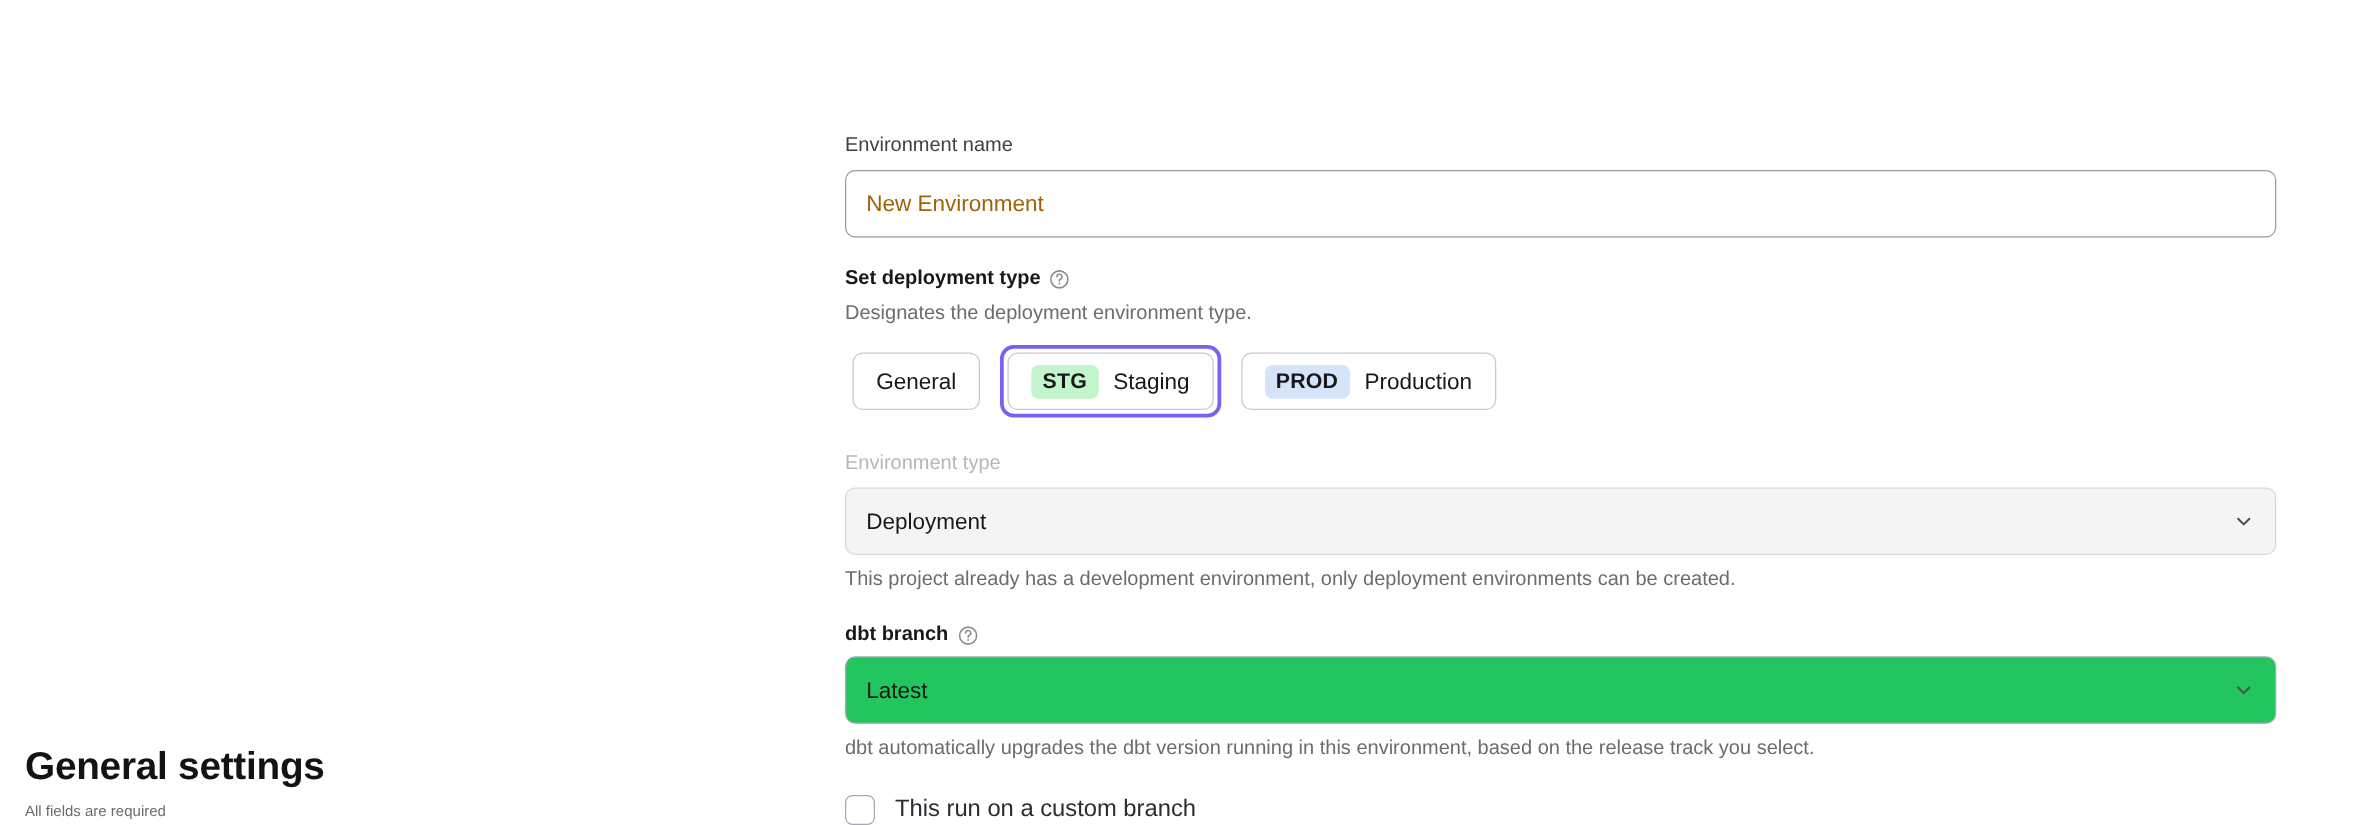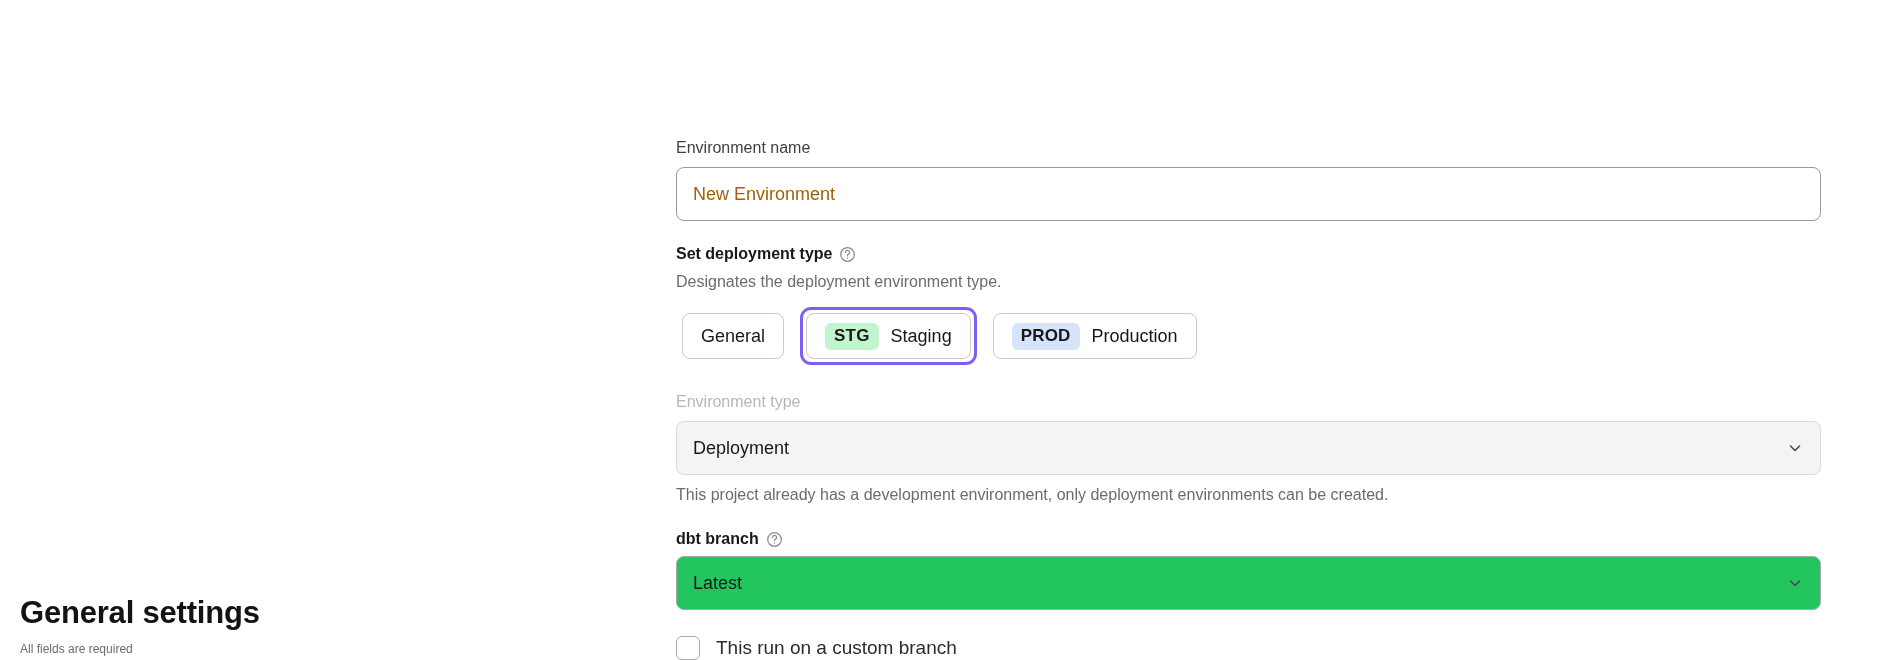--- a/index.html
+++ b/index.html
@@ -286,20 +286,21 @@
         </span>
       </div>
       <div class="select-box enabled">
         <span>Latest</span>
         <span class="chevron">
           <svg viewBox="0 0 16 16" width="16" height="16" fill="none" stroke="currentColor" stroke-width="1.6" stroke-linecap="round" stroke-linejoin="round">
             <polyline points="3.5,6 8,10.5 12.5,6"></polyline>
           </svg>
         </span>
       </div>
+      <div class="helper-text">dbt automatically upgrades the dbt version running in this environment, based on the release track you select.</div>
     </div>
 
     <div class="checkbox-row">
       <span class="checkbox-box"></span>
       <span class="checkbox-label">This run on a custom branch</span>
     </div>
 
   </div>
 </div>
 

